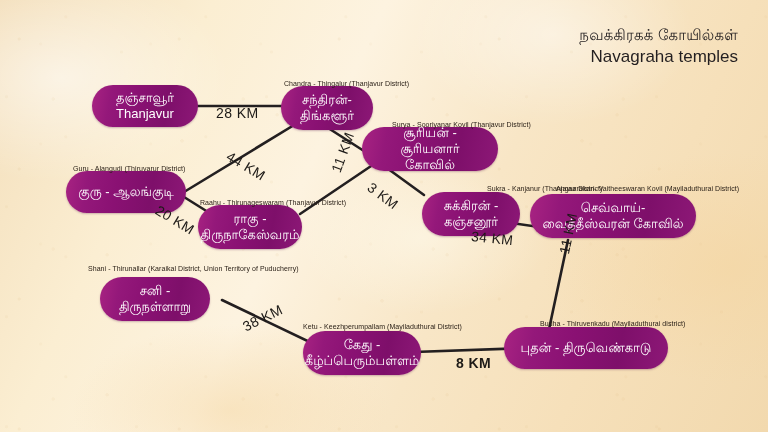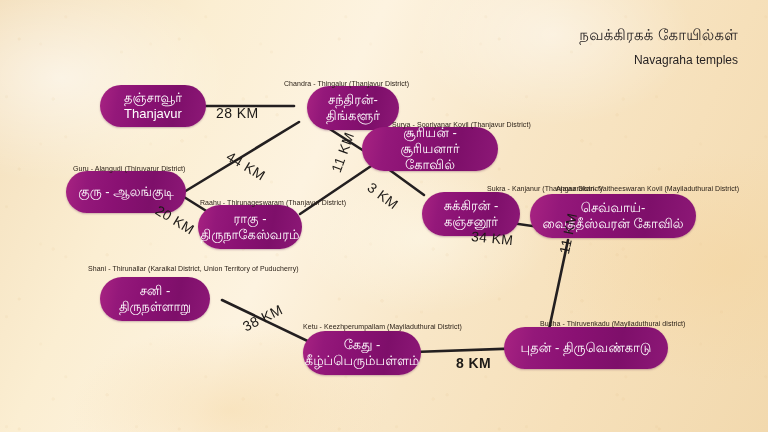--- a/index.html
+++ b/index.html
@@ -28,21 +28,21 @@
       radial-gradient(circle at 63% 82%, rgba(214,172,110,.25) 0 1.3px, transparent 2px),
       radial-gradient(circle at 81% 40%, rgba(214,172,110,.22) 0 1.1px, transparent 2px),
       radial-gradient(circle at 91% 88%, rgba(214,172,110,.25) 0 1.5px, transparent 2px),
       radial-gradient(circle at 5% 88%, rgba(214,172,110,.20) 0 1.2px, transparent 2px),
       radial-gradient(circle at 37% 44%, rgba(214,172,110,.16) 0 1px, transparent 2px);
     background-size:160px 130px,190px 150px,140px 120px,170px 140px,150px 130px,200px 160px,130px 110px,110px 100px;
   }
   #edges{position:absolute;left:0;top:0;width:768px;height:432px;}
   .title-block{position:absolute;right:30px;top:26px;text-align:right;color:#231f20;}
   .title-ta{font-size:15px;line-height:1.25;letter-spacing:.2px;}
-  .title-en{font-size:12px;line-height:1.3;margin-top:8px;}
+  .title-en{font-size:17px;line-height:1.3;margin-top:1px;}
 
   .node{
     position:absolute;
     display:flex;align-items:center;justify-content:center;
     text-align:center;
     color:#ffffff;
     border-radius:999px;
     background:linear-gradient(100deg,#a82382 0%,#94187a 18%,#8a1173 42%,#7e0f6a 70%,#8d1877 100%);
     box-shadow:0 1px 2px rgba(80,10,65,.28);
     font-size:13px;line-height:1.25;
@@ -90,26 +90,26 @@
   <div class="caption" style="left:284px;top:80px;">Chandra - Thingalur (Thanjavur District)</div>
   <div class="caption" style="left:392px;top:121px;">Surya - Sooriyanar Kovil (Thanjavur District)</div>
   <div class="caption" style="left:73px;top:165px;">Guru - Alangudi (Thiruvarur District)</div>
   <div class="caption" style="left:200px;top:199px;">Raahu - Thirunageswaram (Thanjavur District)</div>
   <div class="caption" style="left:487px;top:185px;">Sukra - Kanjanur (Thanjavur District)</div>
   <div class="caption" style="left:556px;top:185px;">Angaarakan- Vaitheeswaran Kovil (Mayiladuthurai District)</div>
   <div class="caption" style="left:88px;top:265px;">Shani - Thirunallar (Karaikal District, Union Territory of Puducherry)</div>
   <div class="caption" style="left:303px;top:323px;">Ketu - Keezhperumpallam (Mayiladuthurai District)</div>
   <div class="caption" style="left:540px;top:320px;">Budha - Thiruvenkadu (Mayiladuthurai district)</div>
 
-  <div class="node" style="left:100px;top:85px;width:106px;height:42px;">
+  <div class="node" style="left:92px;top:85px;width:106px;height:42px;">
     <span class="txt">தஞ்சாவூர்
 Thanjavur</span>
   </div>
 
-  <div class="node" style="left:307px;top:86px;width:92px;height:44px;">
+  <div class="node" style="left:281px;top:86px;width:92px;height:44px;">
     <span class="txt">சந்திரன்-
 திங்களூர்</span>
   </div>
 
   <div class="node" style="left:362px;top:127px;width:136px;height:44px;">
     <span class="txt">சூரியன் -
 சூரியனார் கோவில்</span>
   </div>
 
   <div class="node" style="left:66px;top:171px;width:120px;height:42px;">

